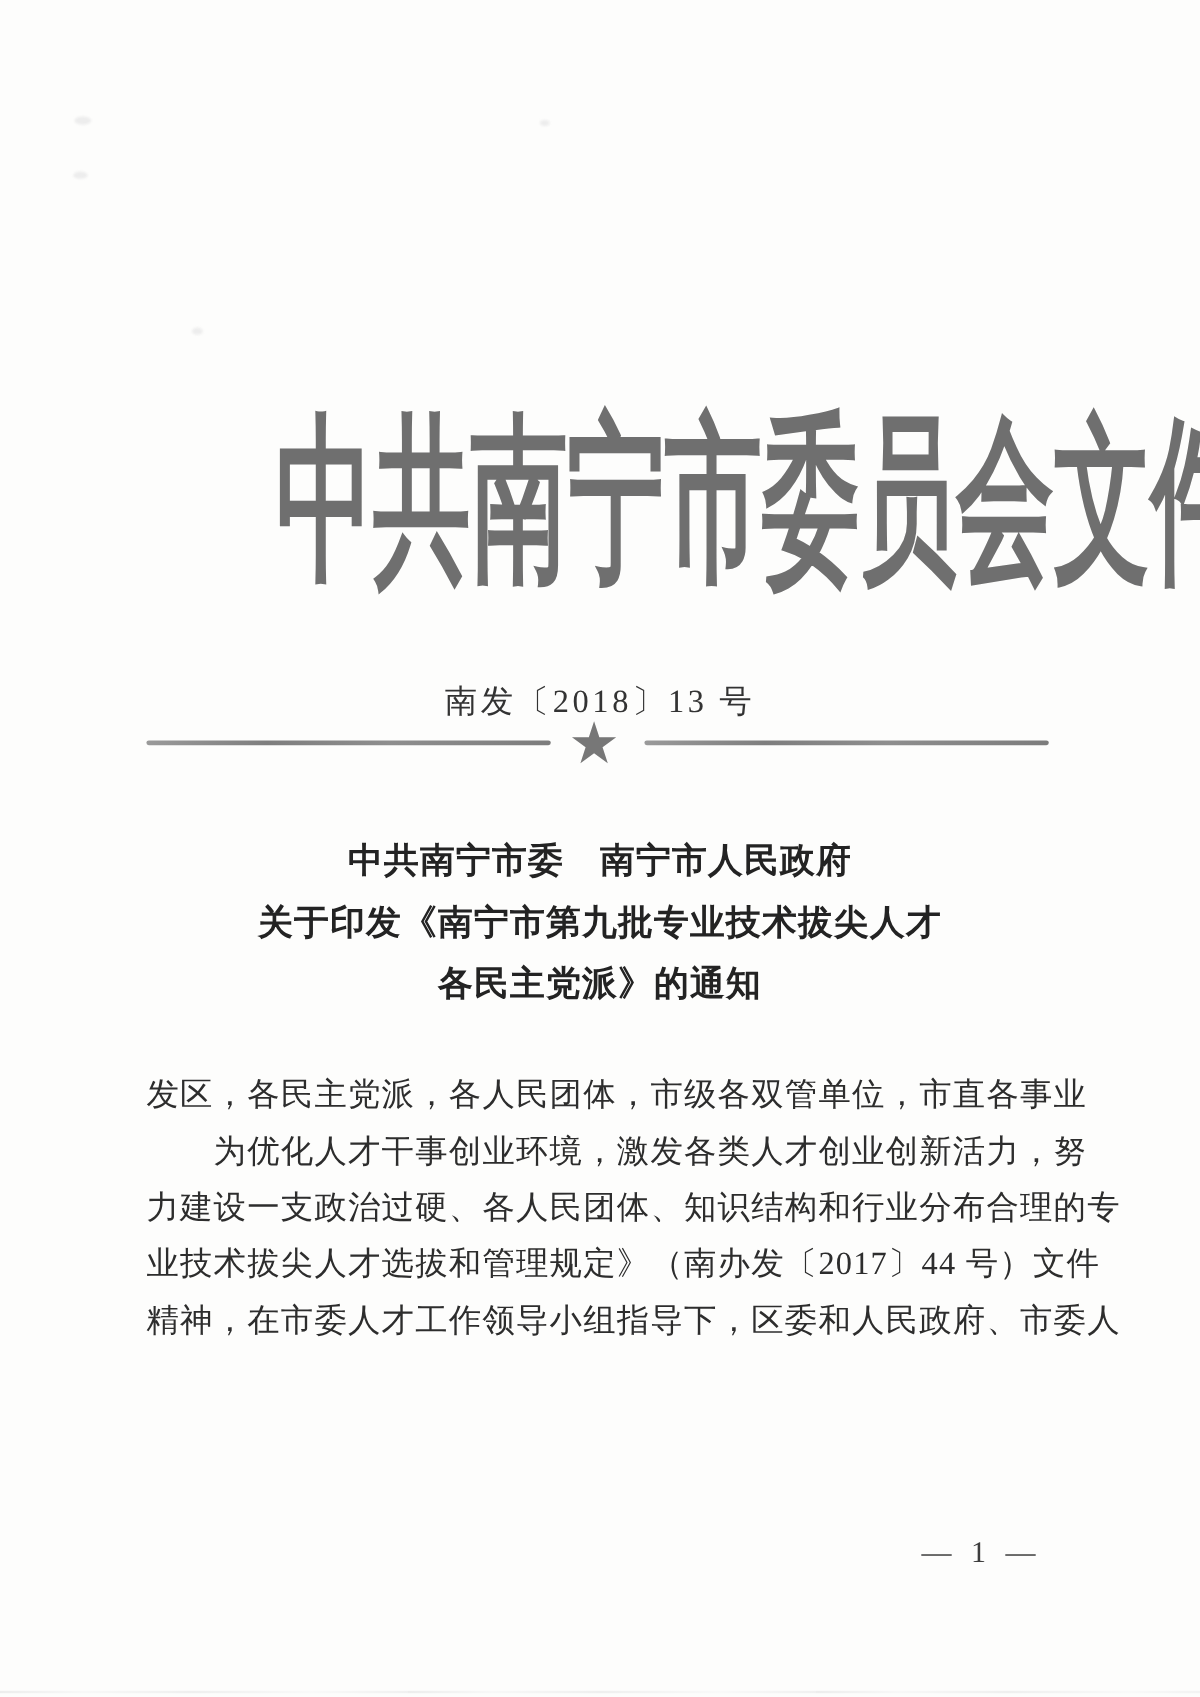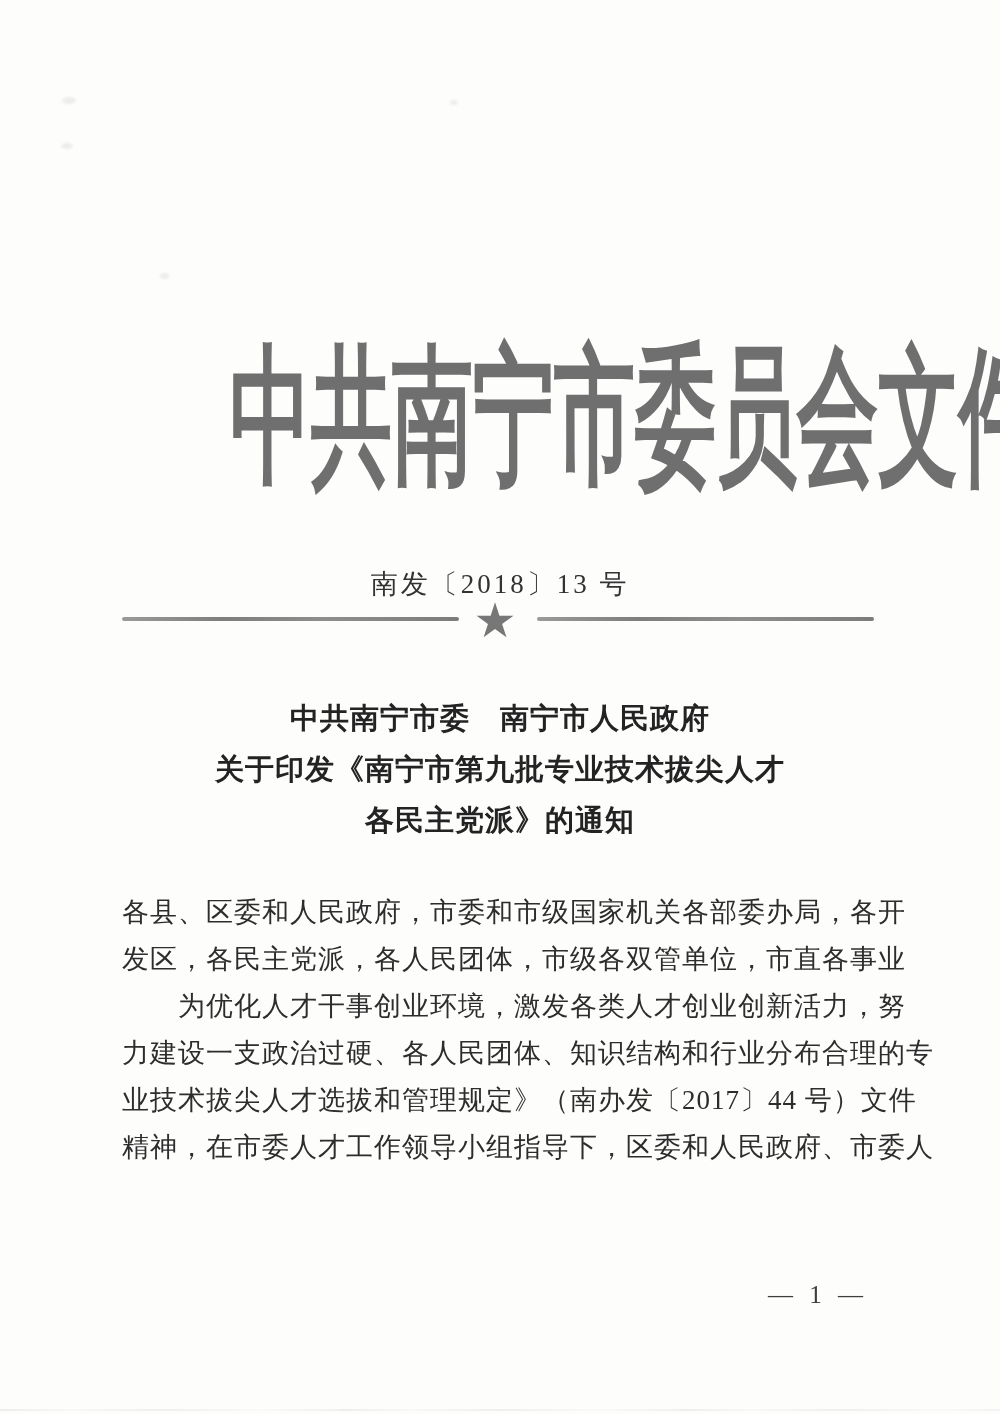--- a/index.html
+++ b/index.html
@@ -125,21 +125,20 @@
     <div class="sep-line right"></div>
   </div>
 
   <div class="title-block">
     <div>中共南宁市委　南宁市人民政府</div>
     <div>关于印发《南宁市第九批专业技术拔尖人才</div>
     <div>各民主党派》的通知</div>
   </div>
 
   <div class="body-block">
-    <div class="body-line">各县、区委和人民政府，市委和市级国家机关各部委办局，各开</div>
     <div class="body-line">发区，各民主党派，各人民团体，市级各双管单位，市直各事业</div>
     <div class="body-line indent">为优化人才干事创业环境，激发各类人才创业创新活力，努</div>
     <div class="body-line">力建设一支政治过硬、各人民团体、知识结构和行业分布合理的专</div>
     <div class="body-line">业技术拔尖人才选拔和管理规定》（南办发〔2017〕44 号）文件</div>
     <div class="body-line">精神，在市委人才工作领导小组指导下，区委和人民政府、市委人</div>
   </div>
 
   <div class="page-number">— 1 —</div>
 
   <div class="artifact a1"></div>

